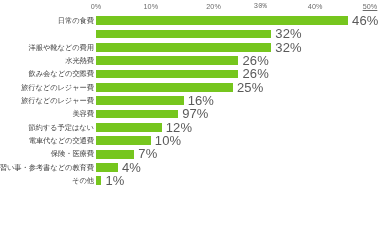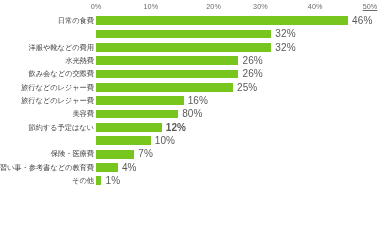--- a/index.html
+++ b/index.html
@@ -79,36 +79,36 @@
     left: 0;
     top: 2.2px;
     height: 8.9px;
     background: #76c61e;
   }
   .bar-value {
     position: absolute;
     top: 0;
     height: 13.35px;
     line-height: 13.6px;
-    font-size: 10px;
+    font-size: 13px;
     color: #5a5a5a;
     white-space: nowrap;
     letter-spacing: 0.1px;
   }
 </style>
 </head>
 <body>
 
 <div id="chart-root">
 
   <div id="axis-top">
       <div class="axis-tick-label" style="left: 96px;">0%</div>
       <div class="axis-tick-label" style="left: 150.8px;">10%</div>
       <div class="axis-tick-label" style="left: 205.6px; margin-left: 8px;">20%</div>
-      <div class="axis-tick-label" style="left: 260.4px;">30%</div>
+      <div class="axis-tick-label" style="left: 260.4px; font-family: Liberation Mono, monospace;">30%</div>
       <div class="axis-tick-label" style="left: 315.2px;">40%</div>
       <div class="axis-tick-label" style="left: 370px; text-decoration: underline;">50%</div>
     </div>
 
   <div id="rows">
       <div class="row">
         <div class="row-label">日常の食費</div>
         <div class="bar-track">
           <div class="bar" style="width: 252.08px; background: rgb(118, 198, 30);"></div>
           <div class="bar-value" style="left: 256.08px;">46%</div>
@@ -152,31 +152,32 @@
         <div class="row-label">旅行などのレジャー費</div>
         <div class="bar-track">
           <div class="bar" style="width: 87.68px; background: rgb(118, 198, 30);"></div>
           <div class="bar-value" style="left: 91.68px;">16%</div>
         </div>
       </div>
       <div class="row">
         <div class="row-label">美容費</div>
         <div class="bar-track">
           <div class="bar" style="width: 82.2px; background: rgb(118, 198, 30);"></div>
-          <div class="bar-value" style="left: 86.2px;">80%</div>
+          <div class="bar-value" style="left: 86.2px;">97%</div>
         </div>
       </div>
       <div class="row">
         <div class="row-label">節約する予定はない</div>
         <div class="bar-track">
           <div class="bar" style="width: 65.76px; background: rgb(118, 198, 30);"></div>
-          <div class="bar-value" style="left: 69.76px; font-weight: bold;">12%</div>
-        </div>
-      </div>
-      <div class="row">
+          <div class="bar-value" style="left: 69.76px;">12%</div>
+        </div>
+      </div>
+      <div class="row">
+        <div class="row-label">電車代などの交通費</div>
         <div class="bar-track">
           <div class="bar" style="width: 54.8px; background: rgb(118, 198, 30);"></div>
           <div class="bar-value" style="left: 58.8px;">10%</div>
         </div>
       </div>
       <div class="row">
         <div class="row-label">保険・医療費</div>
         <div class="bar-track">
           <div class="bar" style="width: 38.36px; background: rgb(118, 198, 30);"></div>
           <div class="bar-value" style="left: 42.36px;">7%</div>

